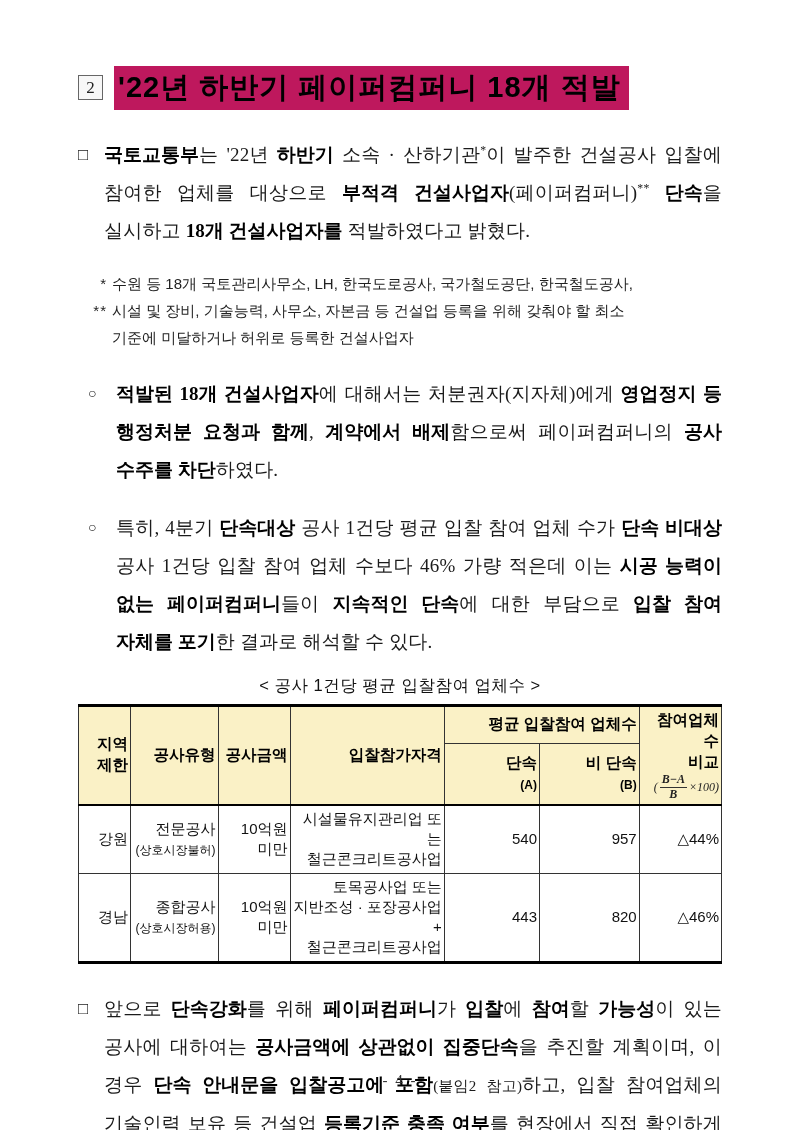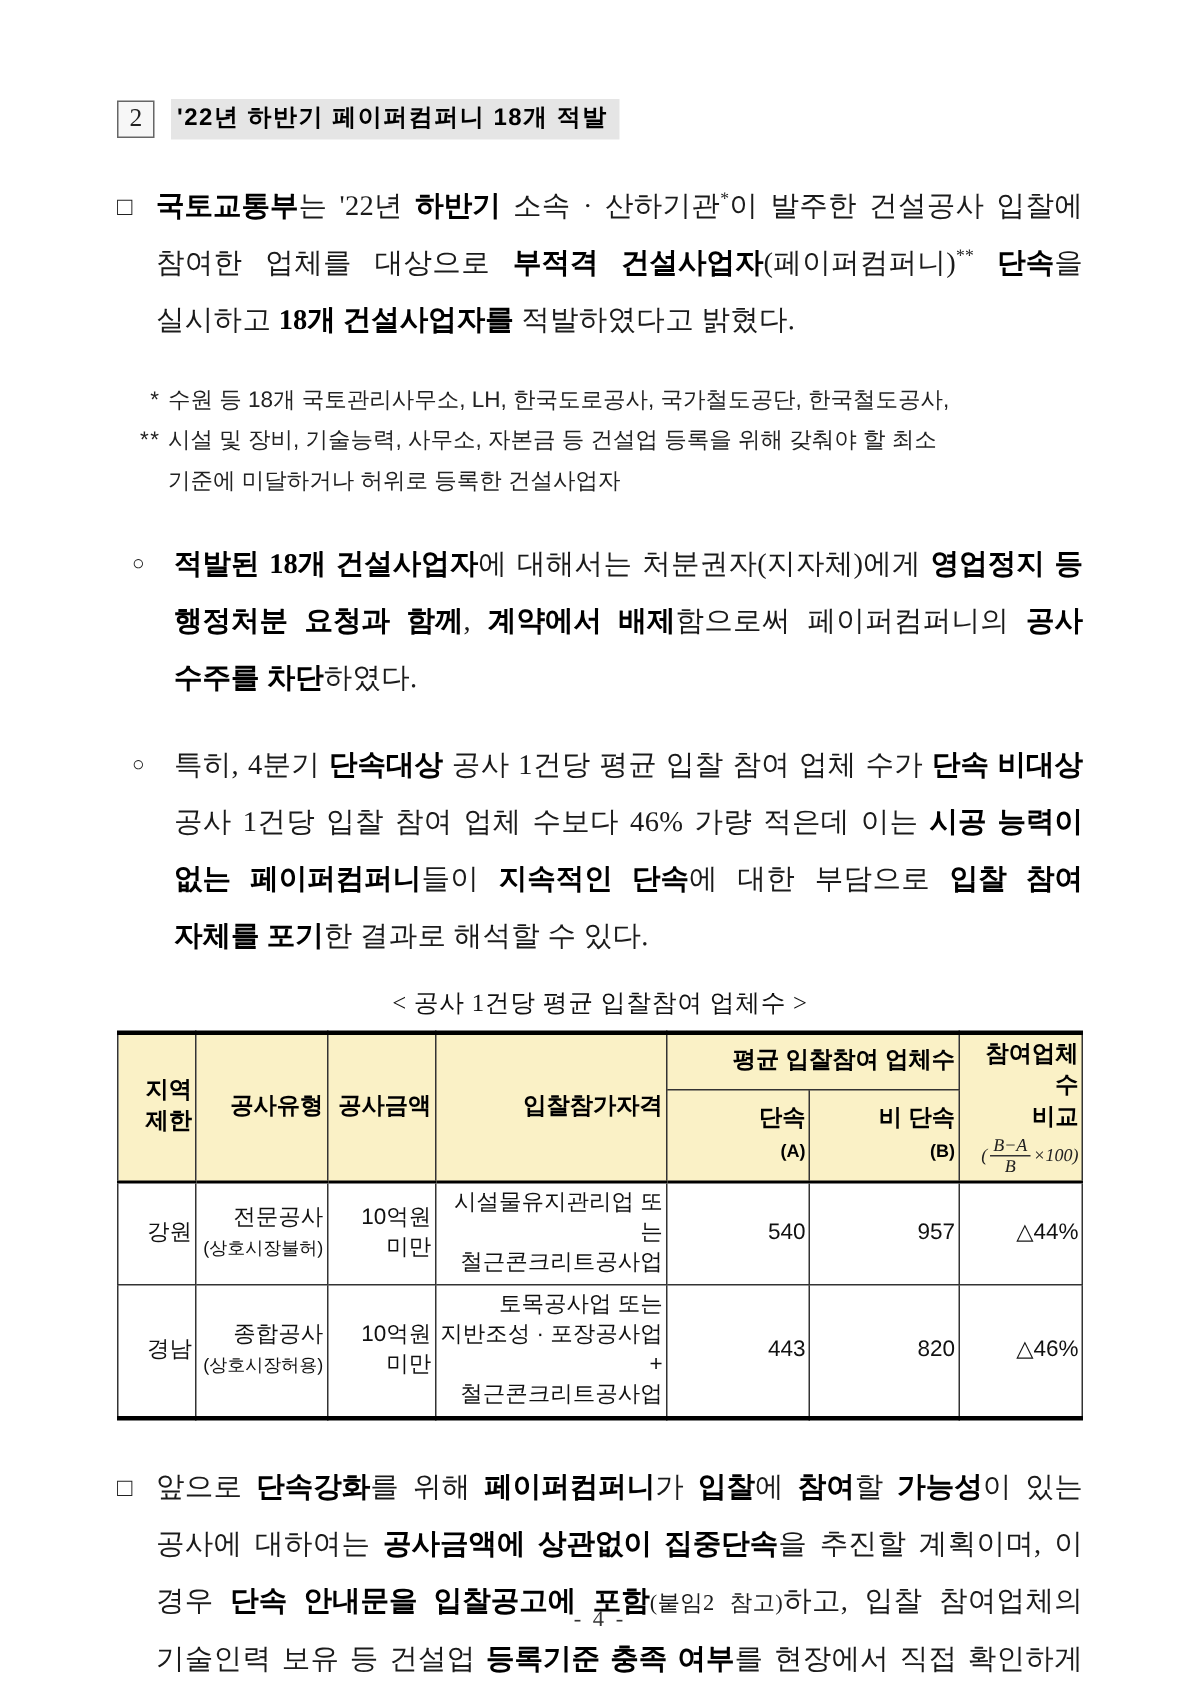--- a/index.html
+++ b/index.html
@@ -33,22 +33,22 @@
     border: 1.5px solid #666;
     background: #f7f7f7;
     font-family: "Liberation Serif", "DejaVu Serif", serif;
     font-size: 17px;
     font-weight: 400;
     color: #222;
     margin-right: 11px;
     flex: none;
   }
   .heading-text {
-    background: #e5e5e5;
-    font-size: 16px;
+    background: #be185d;
+    font-size: 29px;
     font-weight: 800;
     letter-spacing: 1px;
     color: #000;
     padding: 3px 8px 3px 4px;
     line-height: 1.3;
   }
 
   
   .para {
     display: flex;
@@ -93,21 +93,21 @@
     width: 24px;
     text-align: right;
     padding-right: 5px;
     letter-spacing: 1px;
   }
   .fn-text { flex: 1; word-break: keep-all; }
 
   
   .table-caption {
     text-align: center;
-    font-family: Liberation Serif, serif;
+    font-family: Liberation Sans, sans-serif;
     font-size: 16.5px;
     color: #111;
     margin-bottom: 7px;
     letter-spacing: 0.5px;
   }
   table.data {
     width: 644px;
     border-collapse: collapse;
     table-layout: fixed;
     font-family: "Liberation Sans", "DejaVu Sans", sans-serif;
@@ -146,20 +146,21 @@
     display: inline-flex;
     align-items: center;
     gap: 2px;
     margin-top: 1px;
   }
   .frac {
     display: inline-flex;
     flex-direction: column;
     align-items: center;
     line-height: 1.1;
+    font-weight: bold;
   }
   .frac .num { border-bottom: 1px solid #333; padding: 0 2px; }
   .frac .den { padding: 0 2px; }
 
   
   .page-number {
     position: absolute;
     left: 0;
     right: 0;
     top: 1072px;

